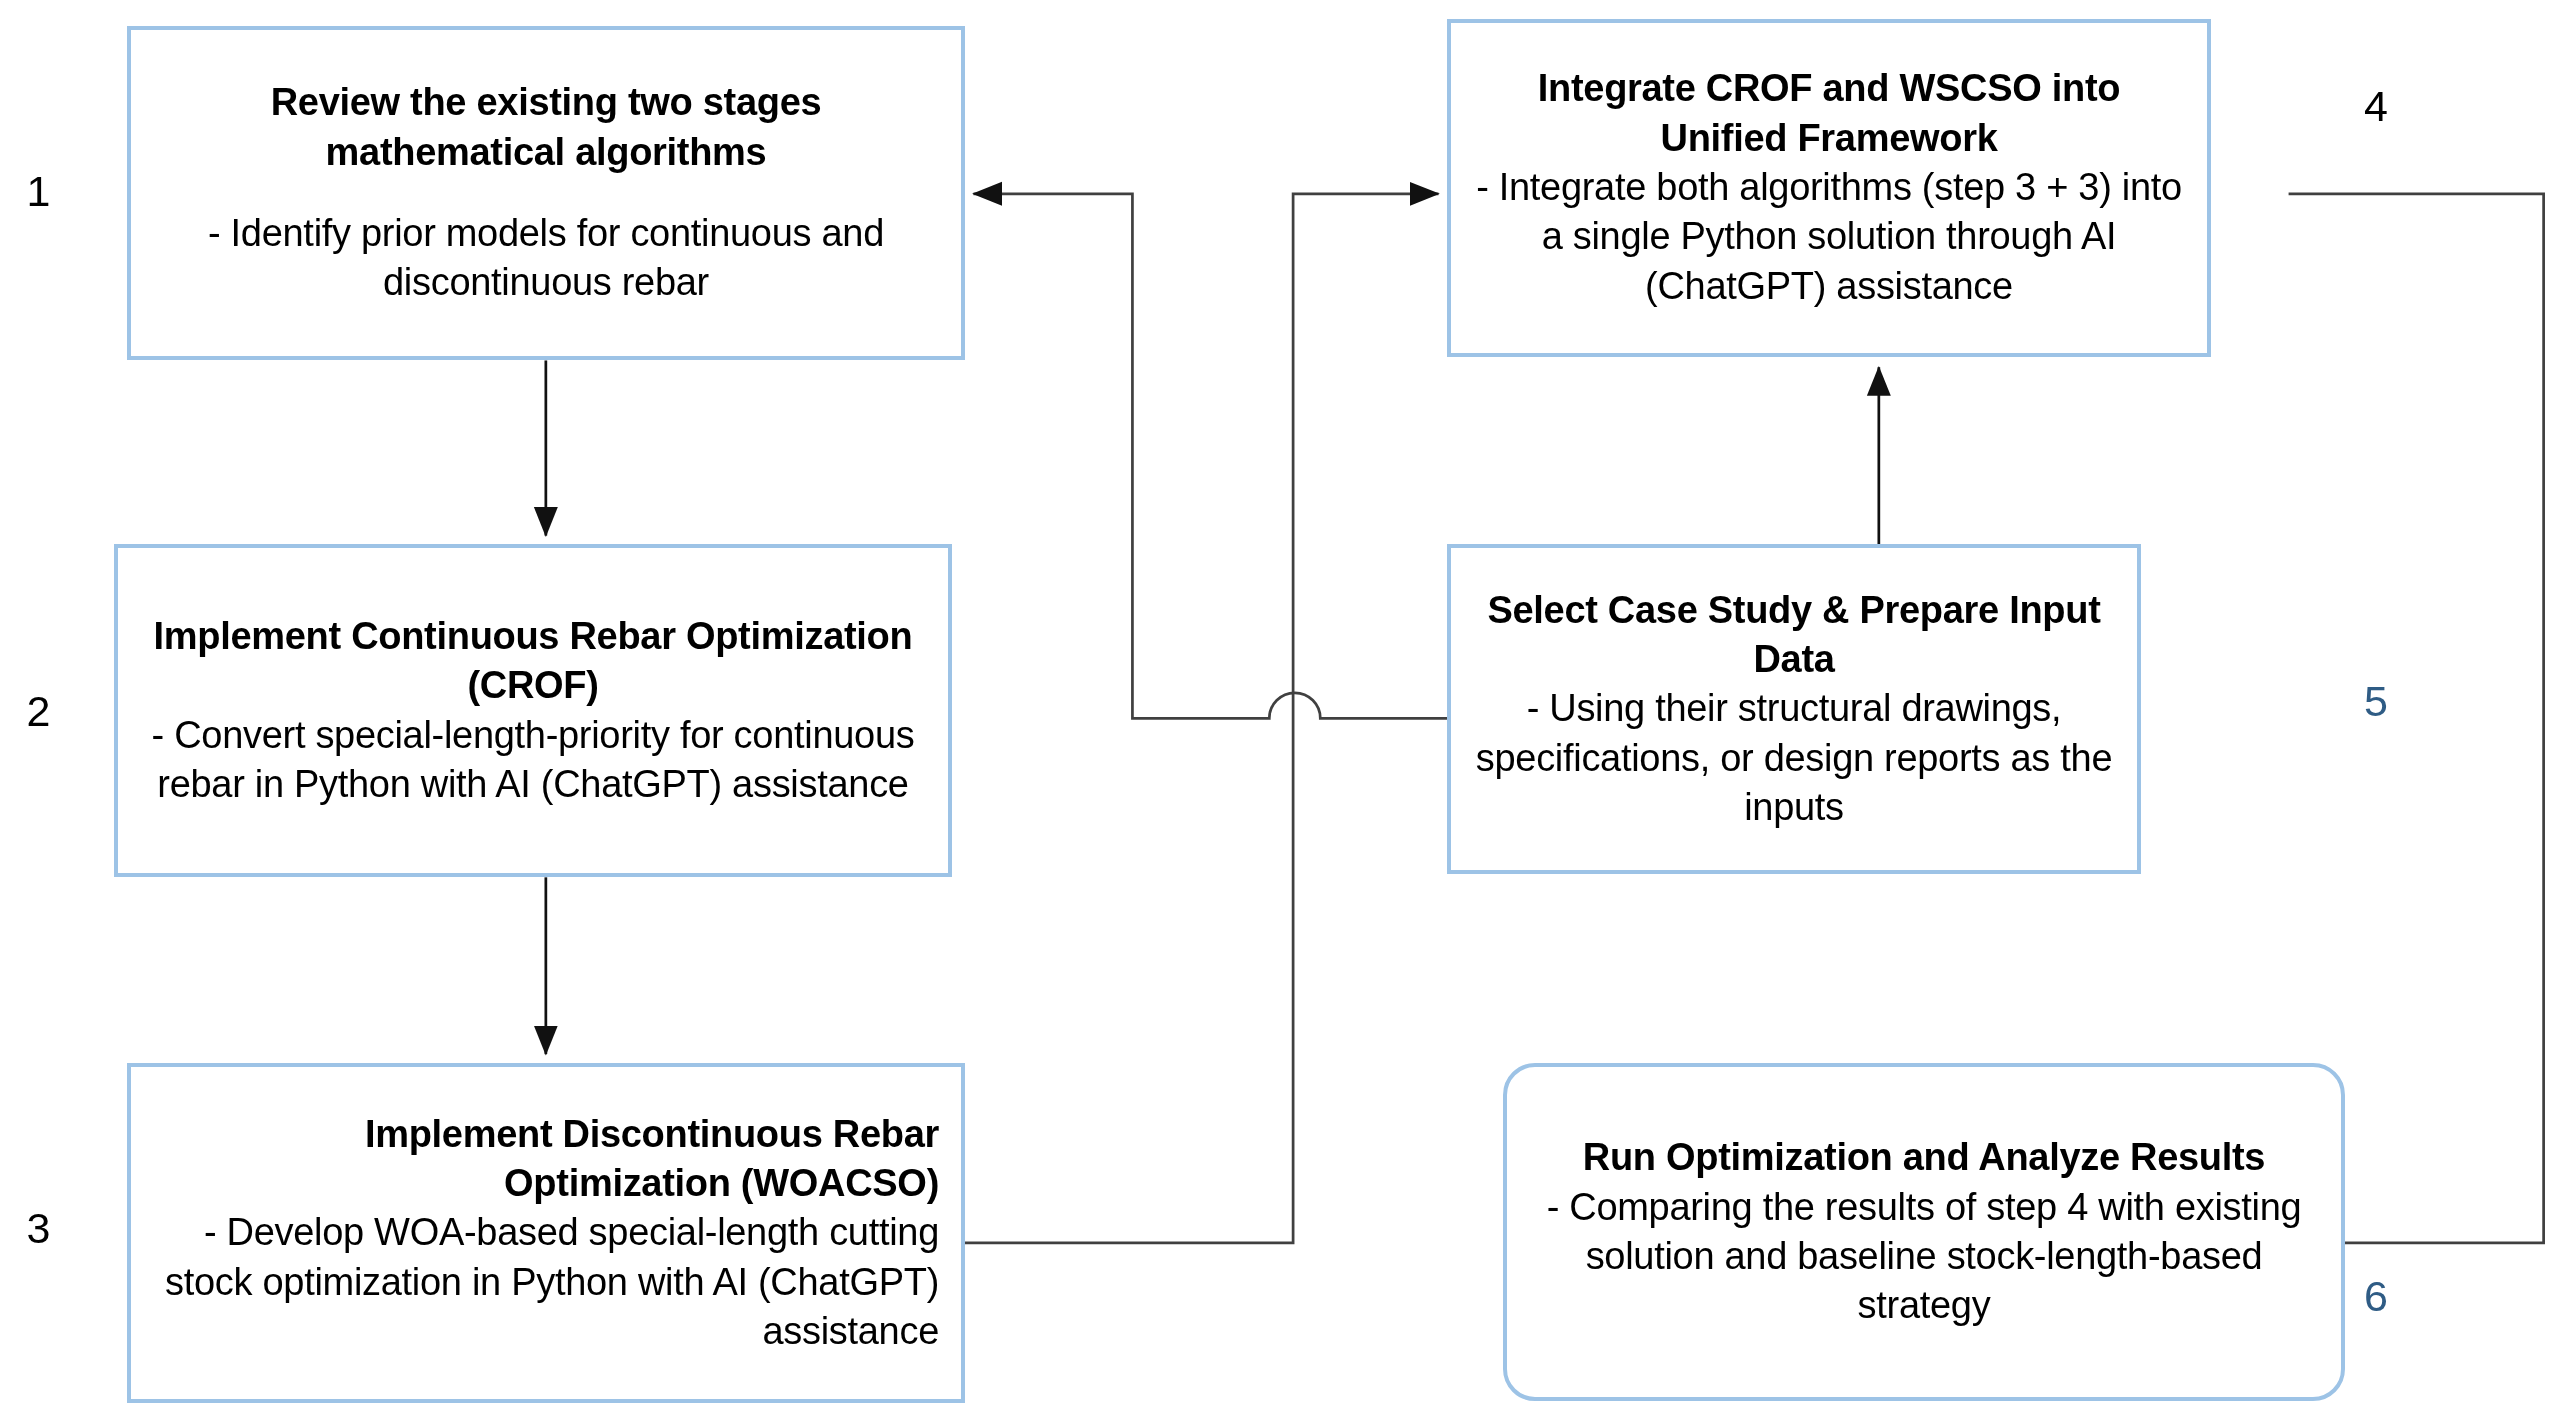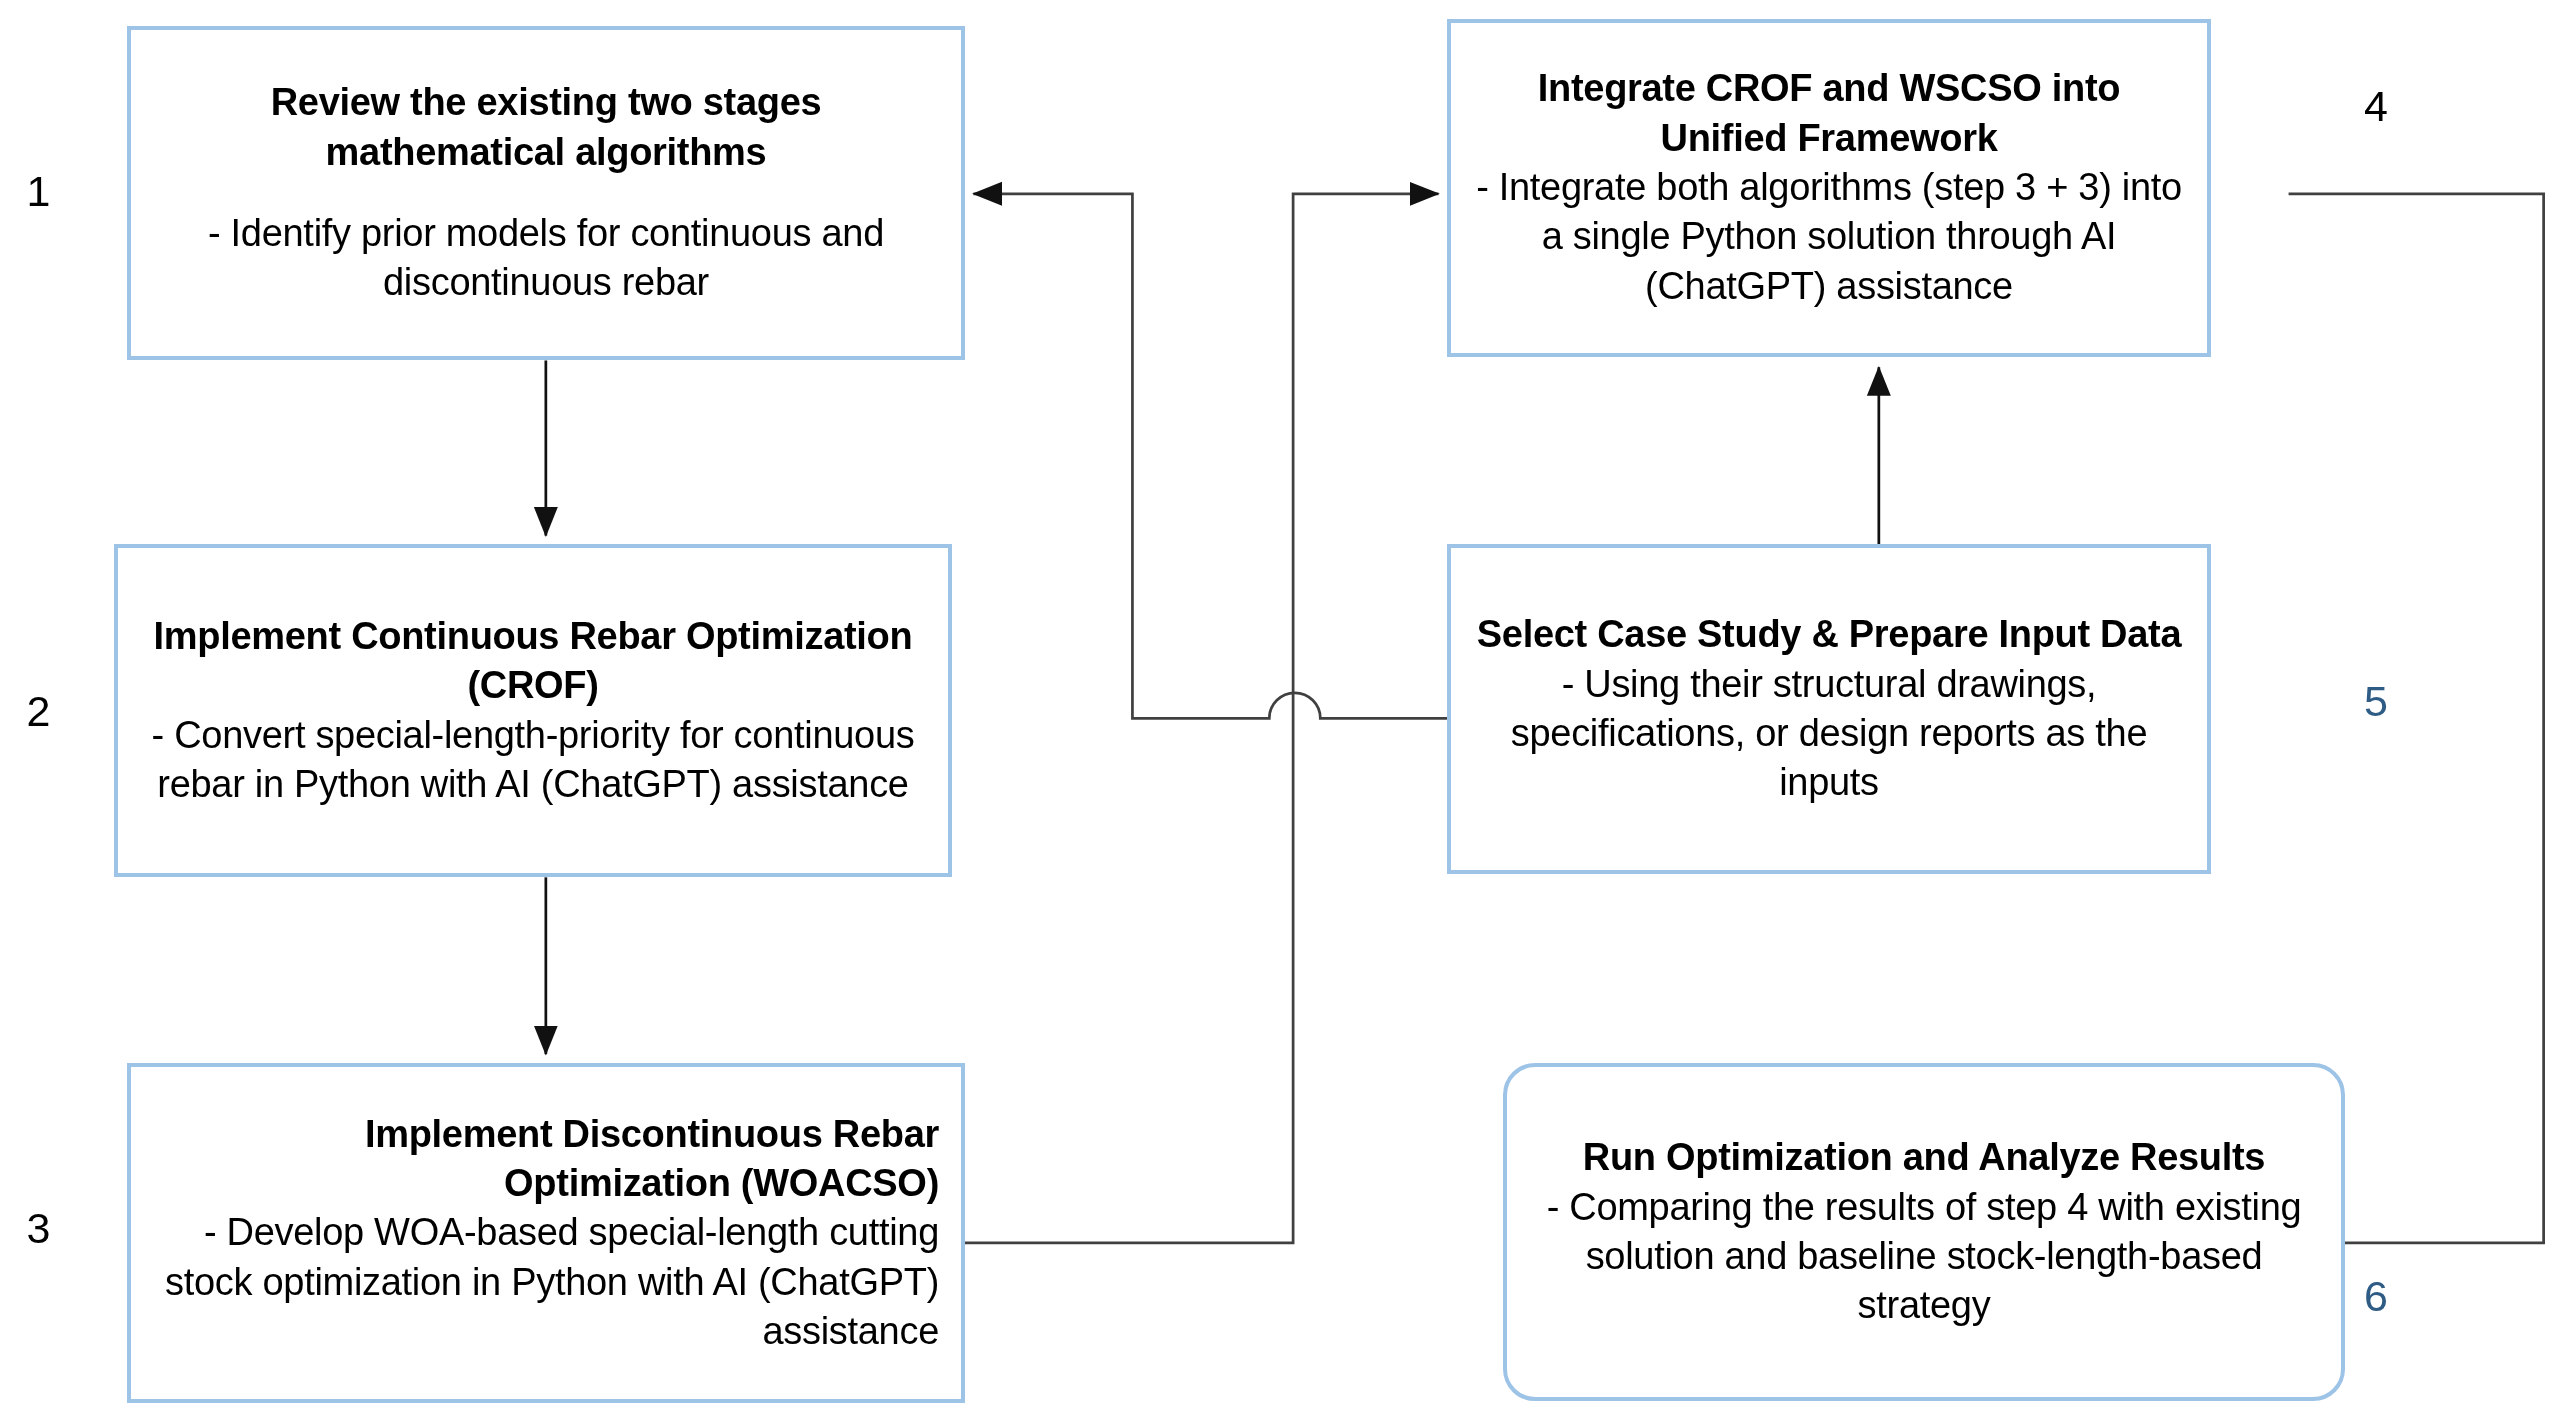--- a/index.html
+++ b/index.html
@@ -117,21 +117,21 @@
   <div class="flow-box" style="left:127px; top:1063px; width:838px; height:340px;text-align:right;">
     <div class="box-title">Implement Discontinuous Rebar Optimization (WOACSO)</div>
     <div class="box-desc">- Develop WOA-based special-length cutting stock optimization in Python with AI (ChatGPT) assistance</div>
   </div>
 
   <div class="flow-box" style="left:1447px; top:18.7px; width:764px; height:338px;">
     <div class="box-title">Integrate CROF and WSCSO into Unified Framework</div>
     <div class="box-desc">- Integrate both algorithms (step 3 + 3) into a single Python solution through AI (ChatGPT) assistance</div>
   </div>
 
-  <div class="flow-box" style="left:1447px; top:544px; width:764px; height:330px;">
+  <div class="flow-box" style="left:1447px; top:544px; width:694px; height:330px;">
     <div class="box-title">Select Case Study &amp; Prepare Input Data</div>
     <div class="box-desc">- Using their structural drawings, specifications, or design reports as the inputs</div>
   </div>
 
   <div class="flow-box" style="left:1503px; top:1063px; width:842px; height:338px;border-radius:32px;">
     <div class="box-title">Run Optimization and Analyze Results</div>
     <div class="box-desc">- Comparing the results of step 4 with existing solution and baseline stock-length-based strategy</div>
   </div>
 
 </div>

